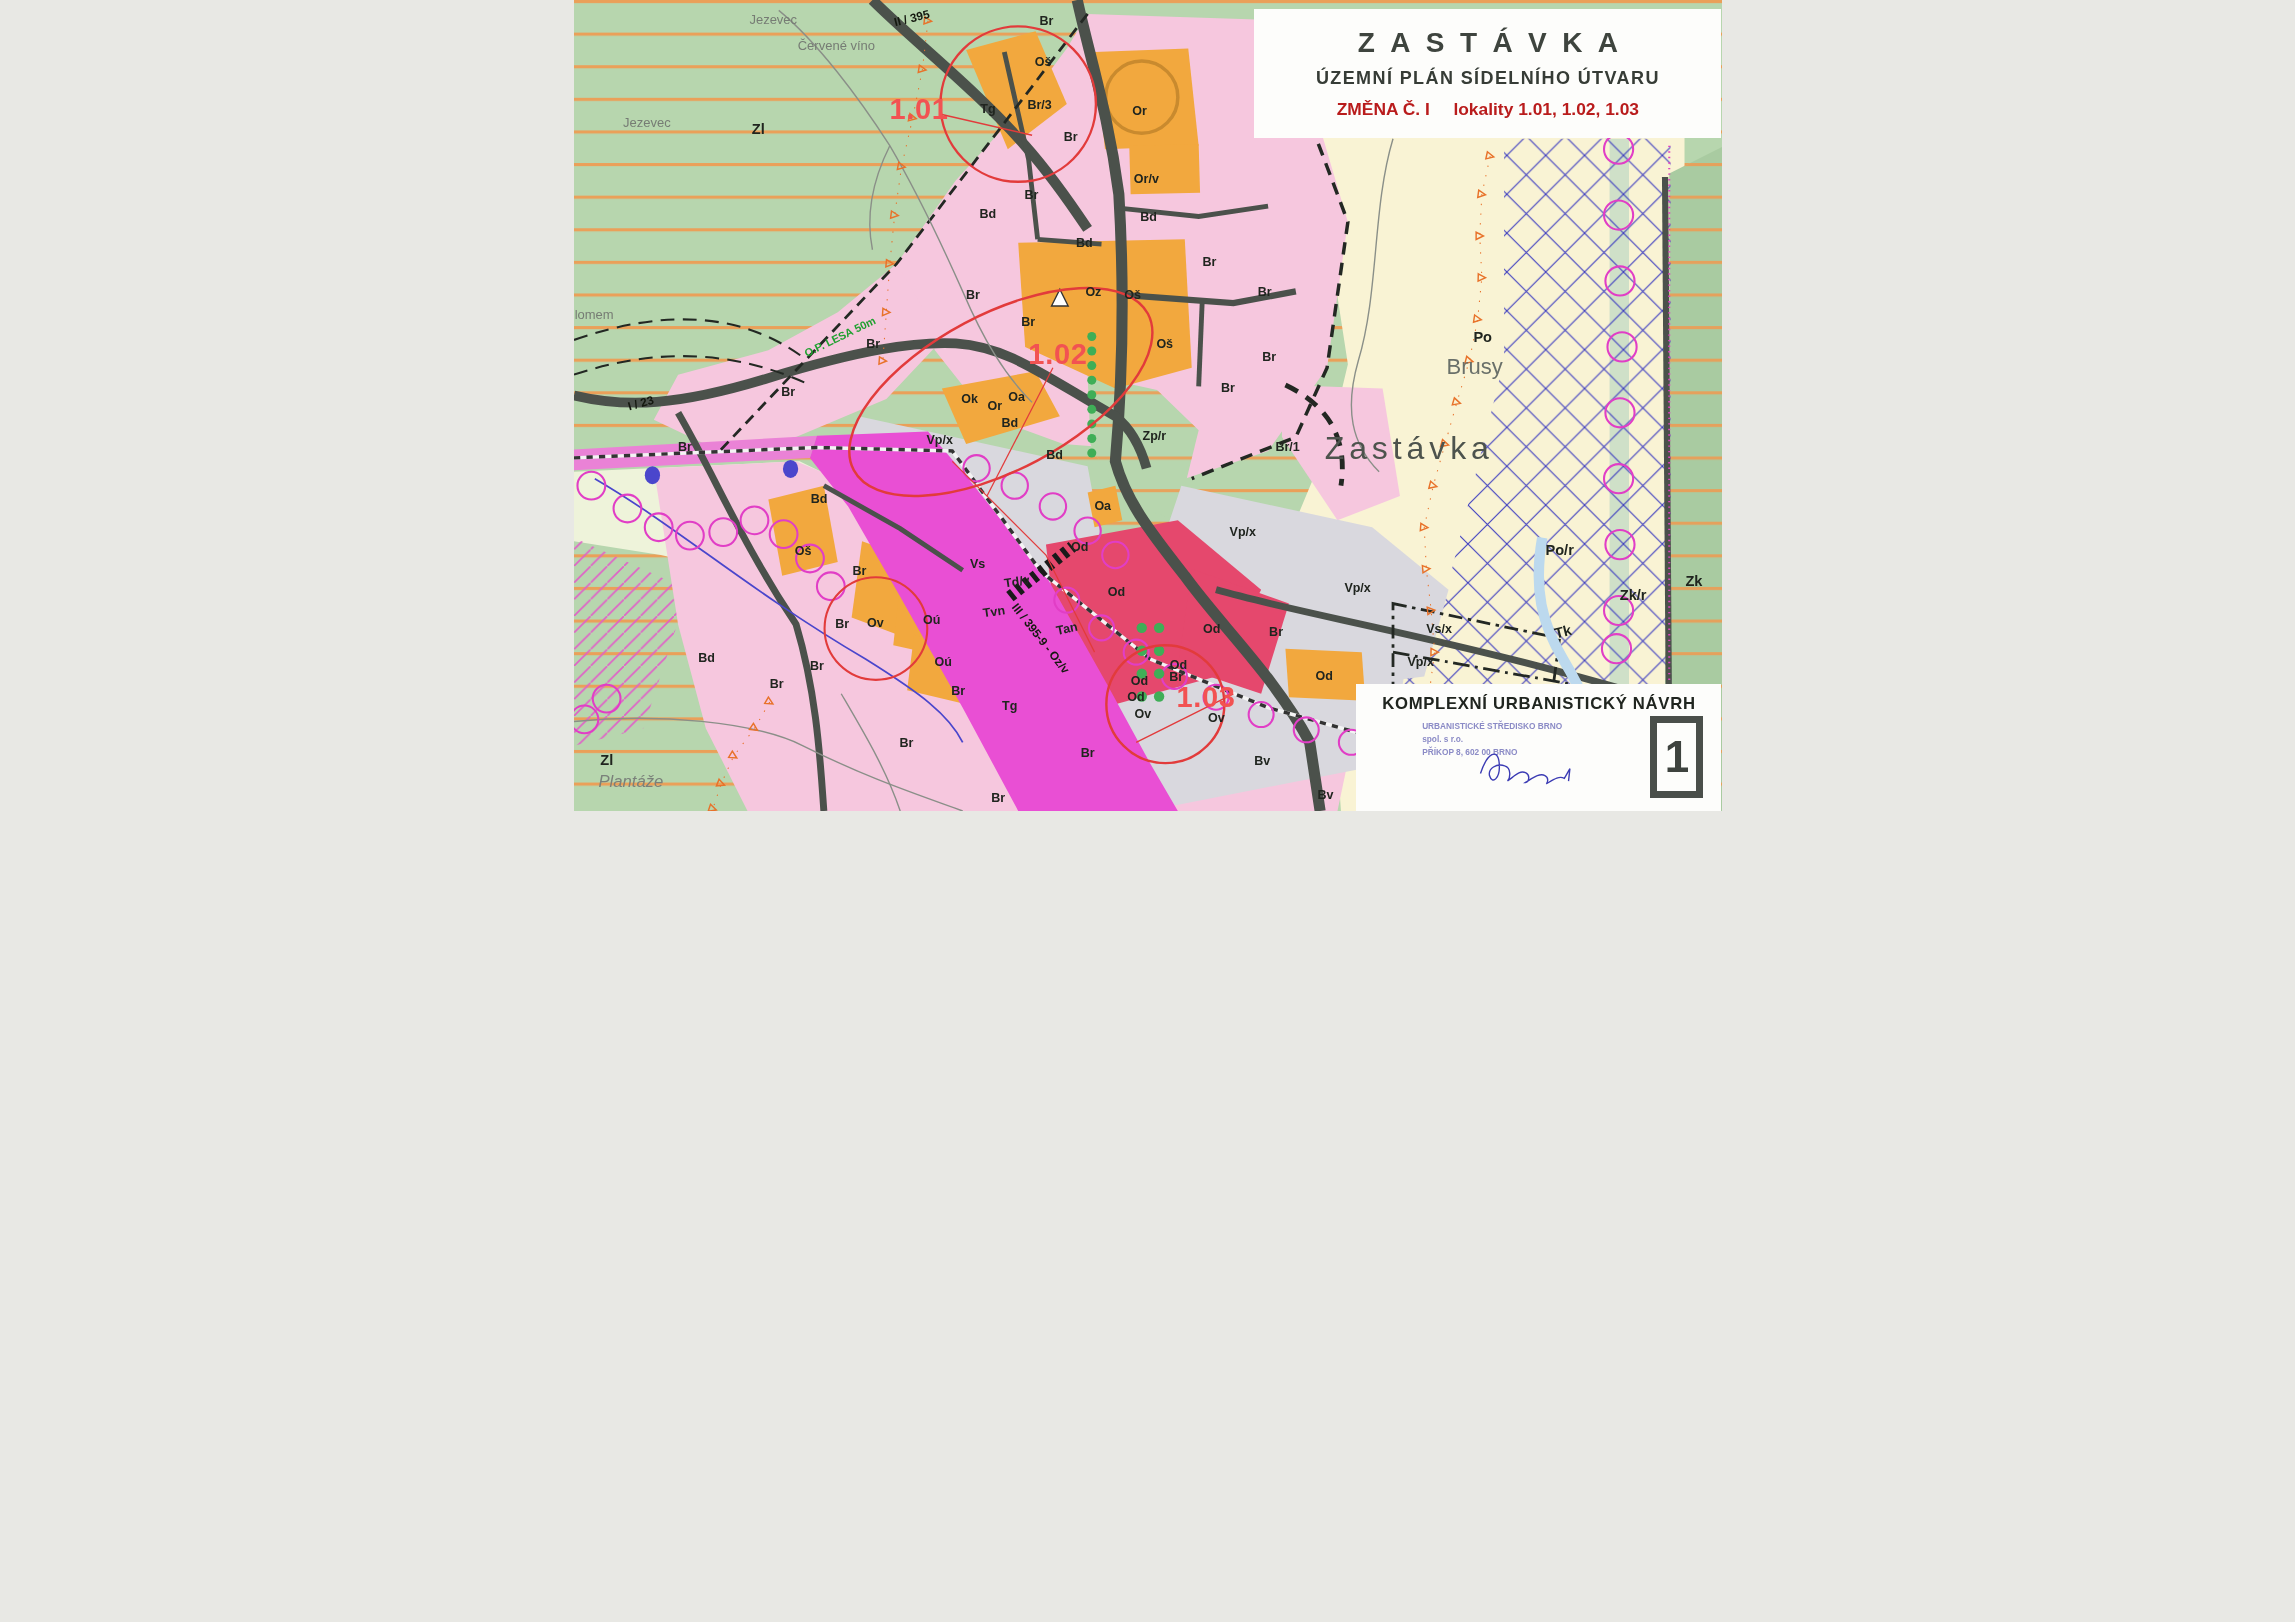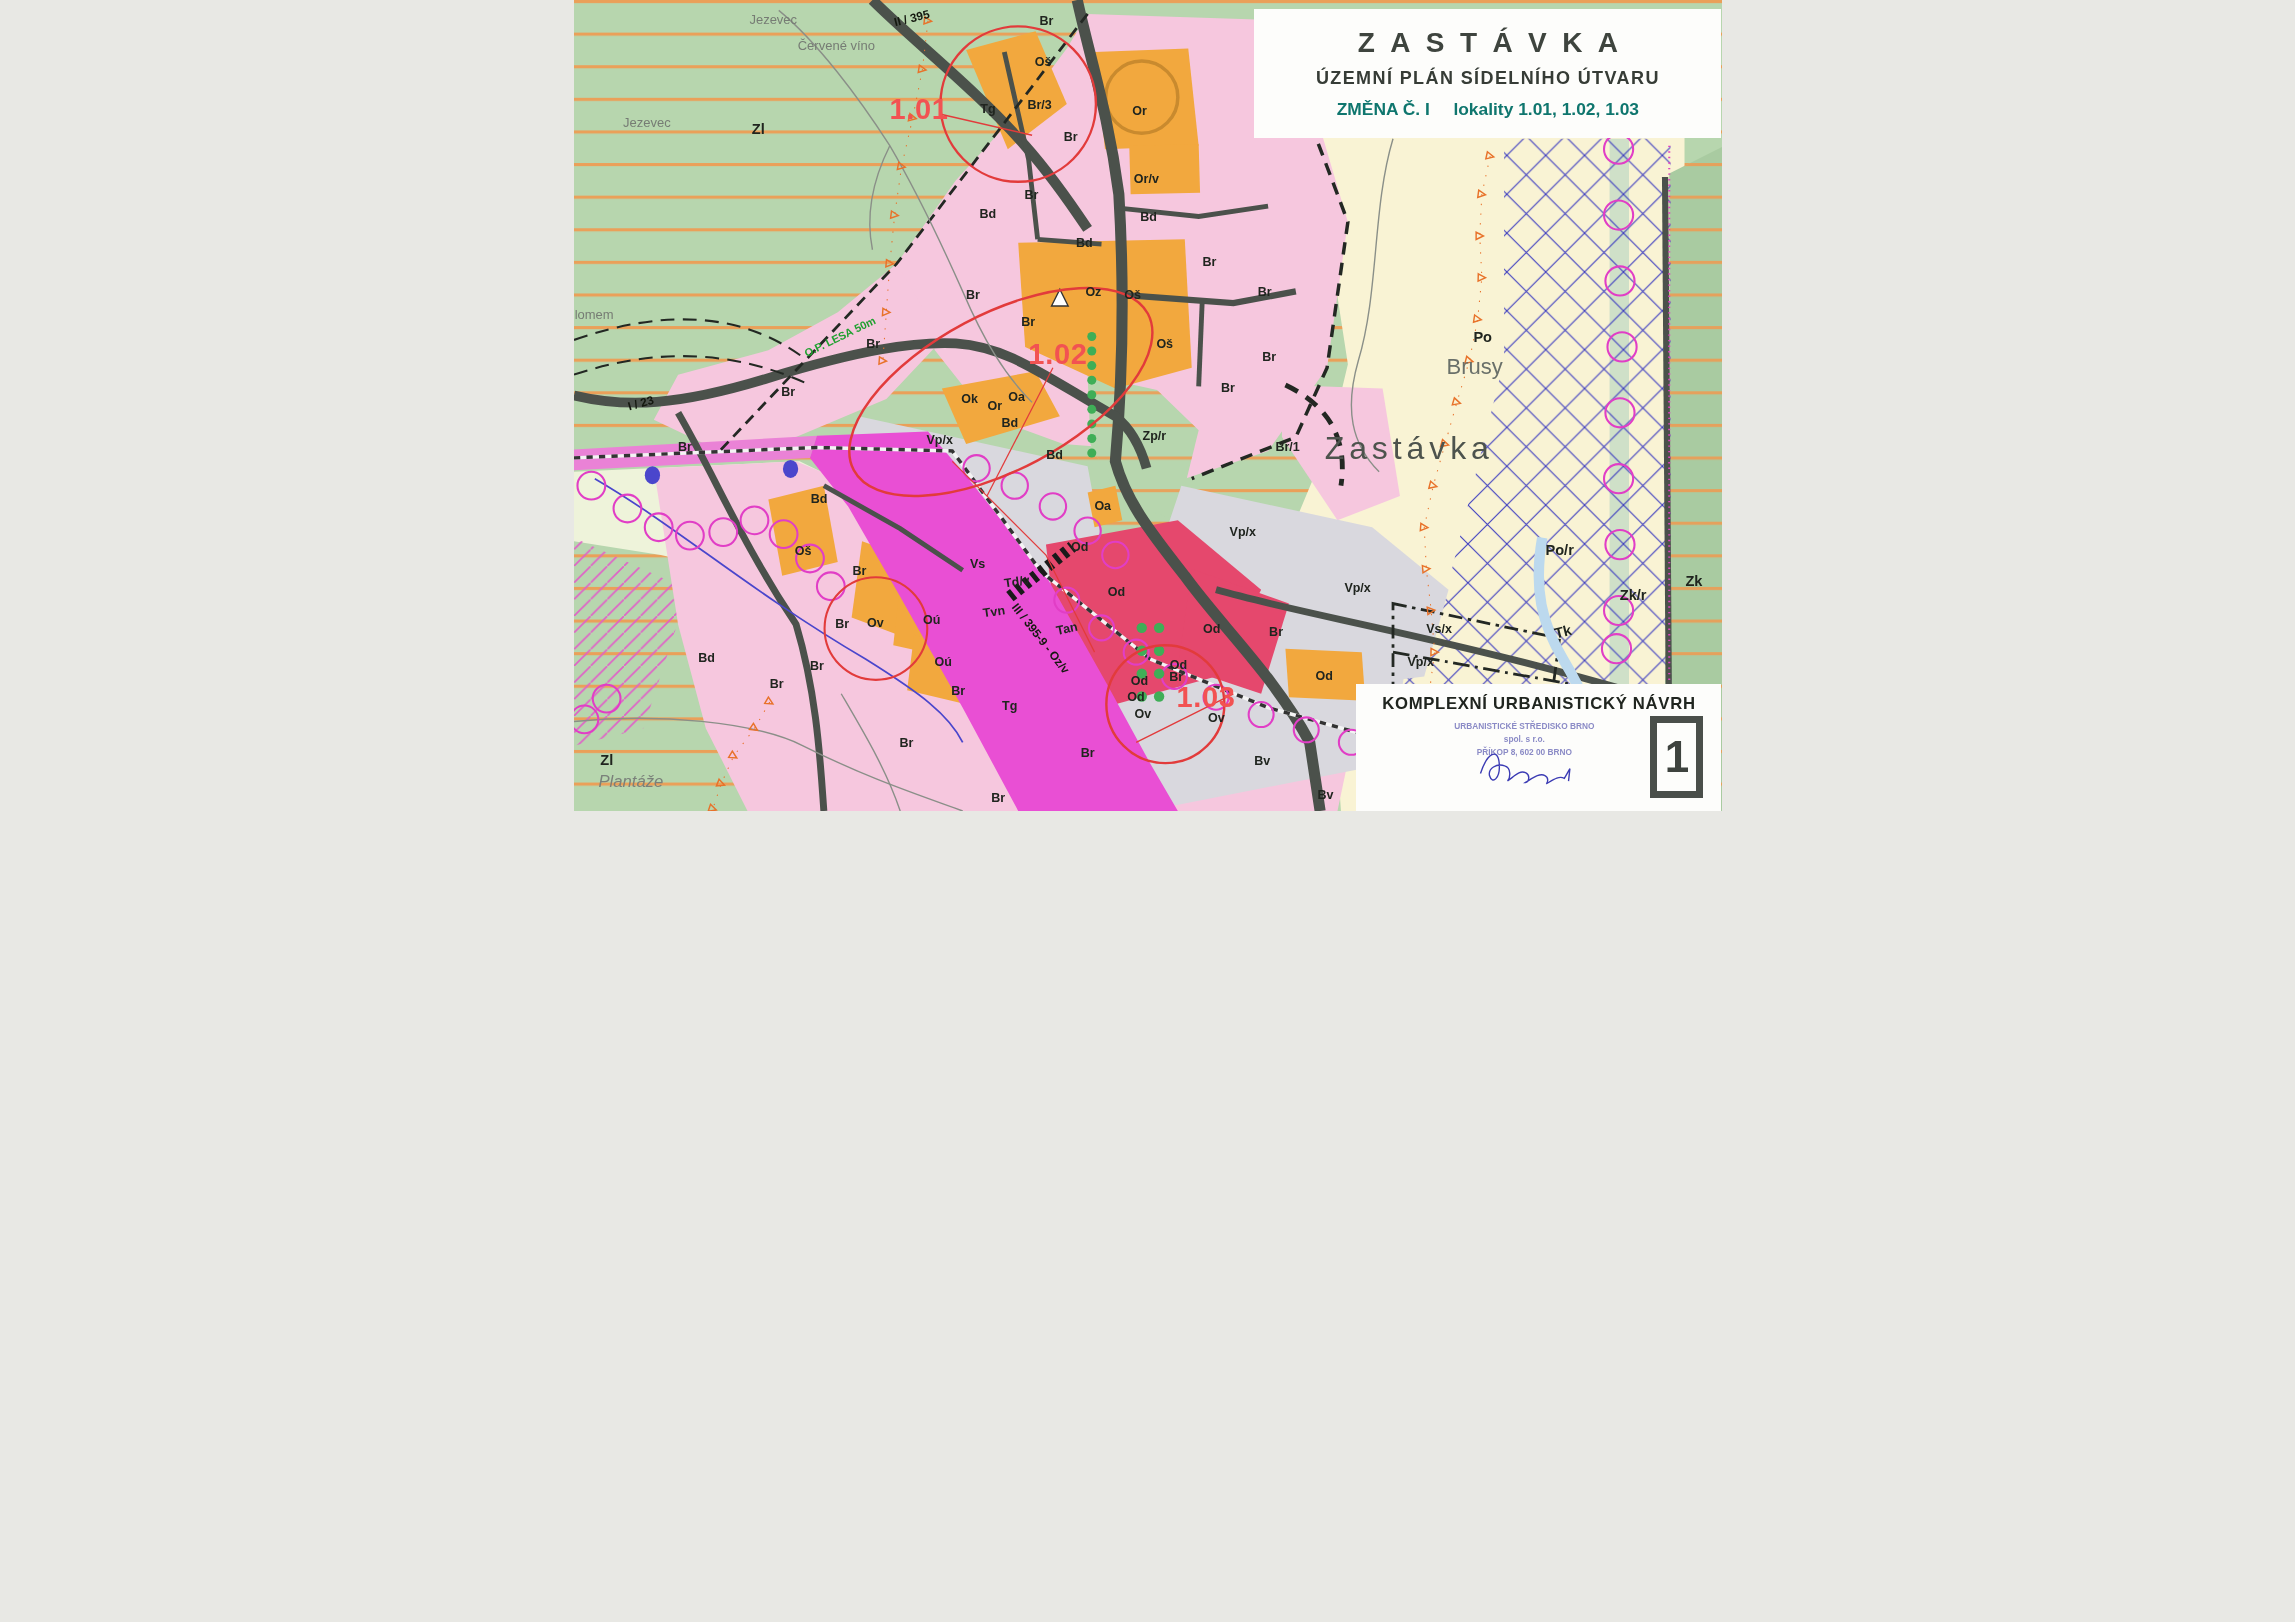--- a/index.html
+++ b/index.html
@@ -16,27 +16,27 @@
   .lbl.pxl{font-size:32px;color:#4d534d;letter-spacing:4.9px;font-weight:400;}
   .lbl.r  {font-weight:bold;font-size:11.8px;color:#14180f;}
   .lbl.loc{font-weight:bold;font-size:29px;color:#f25252;letter-spacing:0.7px;}
   .lbl.grn{font-weight:bold;font-size:11px;color:#1fa02f;}
 
   
   #title-panel{position:absolute;left:59.3%;top:1.1%;width:40.7%;height:15.9%;background:#fdfdfb;
     display:flex;flex-direction:column;align-items:center;justify-content:center;gap:9.7px;z-index:5;}
   #title-town{font-size:28px;font-weight:bold;letter-spacing:.55em;color:#3e443e;text-indent:.55em;}
   #title-sub{font-size:18px;font-weight:bold;letter-spacing:1.4px;color:#363c36;}
-  #title-change{font-size:17.4px;font-weight:bold;color:#0f766e;}
+  #title-change{font-size:17.4px;font-weight:bold;color:#b91c1c;}
   #title-change .gap{display:inline-block;width:23.6px;}
 
   
   #footer-panel{position:absolute;left:68.2%;top:83.6%;width:31.8%;height:16.4%;background:#fdfdfb;z-index:5;margin-top:6px;}
   #footer-title{margin-top:9.7px;text-align:center;font-size:16.7px;font-weight:bold;letter-spacing:0.7px;color:#20251f;}
-  #stamp{position:absolute;left:18%;top:36px;width:56%;text-align:center;color:#8b8bc6;font-size:8.3px;font-weight:bold;line-height:1.55;}
+  #stamp{position:absolute;left:18%;top:36px;width:56%;color:#8b8bc6;font-size:8.3px;font-weight:bold;line-height:1.55;}
   #signature{position:absolute;left:33%;top:58px;}
   #sheet-box{position:absolute;right:18px;top:32px;width:53px;height:82px;background:#4a4f4a;display:flex;align-items:center;justify-content:center;}
   #sheet-box .inner{width:39px;height:68px;background:#fdfdfb;display:flex;align-items:center;justify-content:center;}
   #sheet-box .num{font-size:44px;font-weight:bold;color:#3e433e;font-family:"Liberation Sans",sans-serif;}
 </style>
 </head>
 <body>
 
 <div id="page">
 

